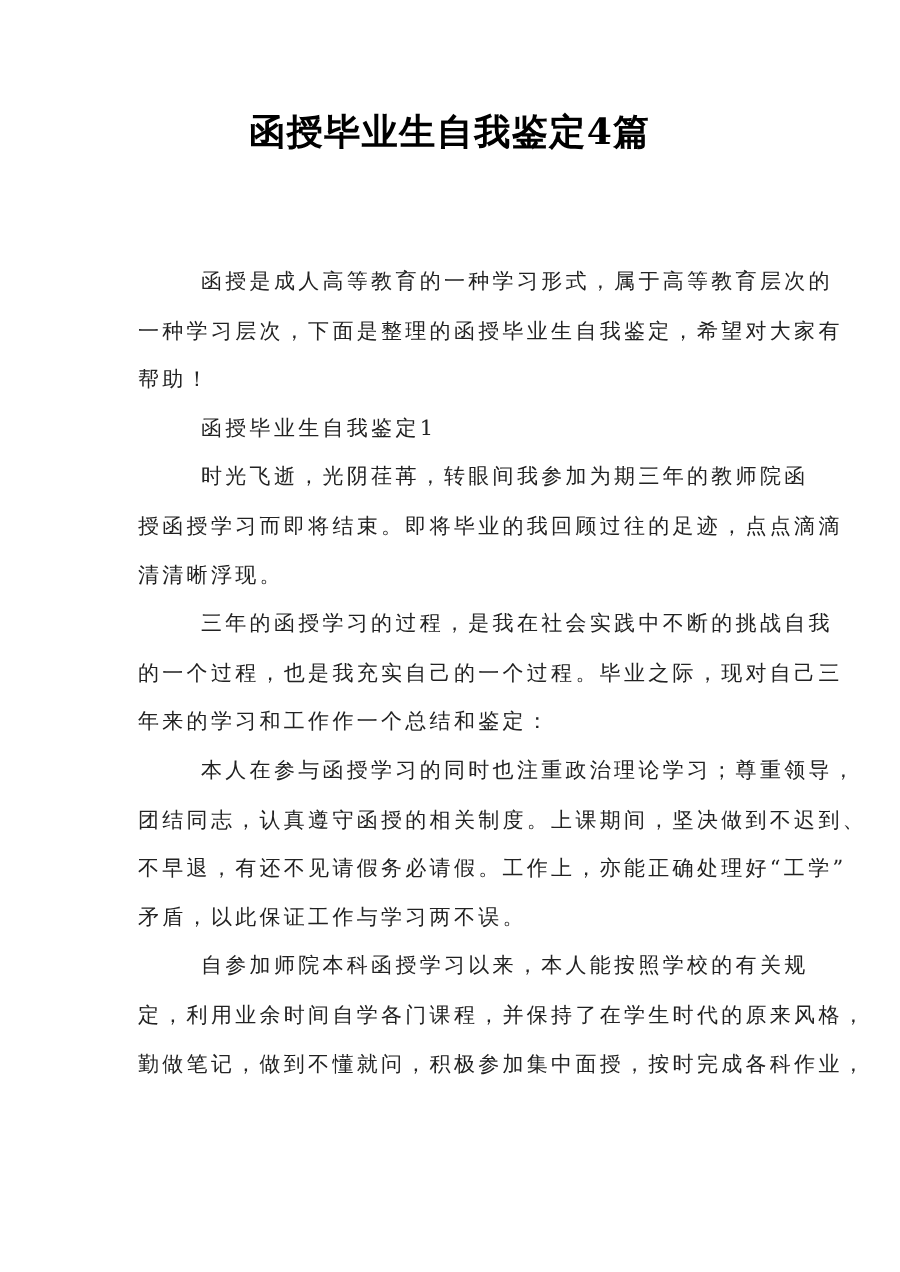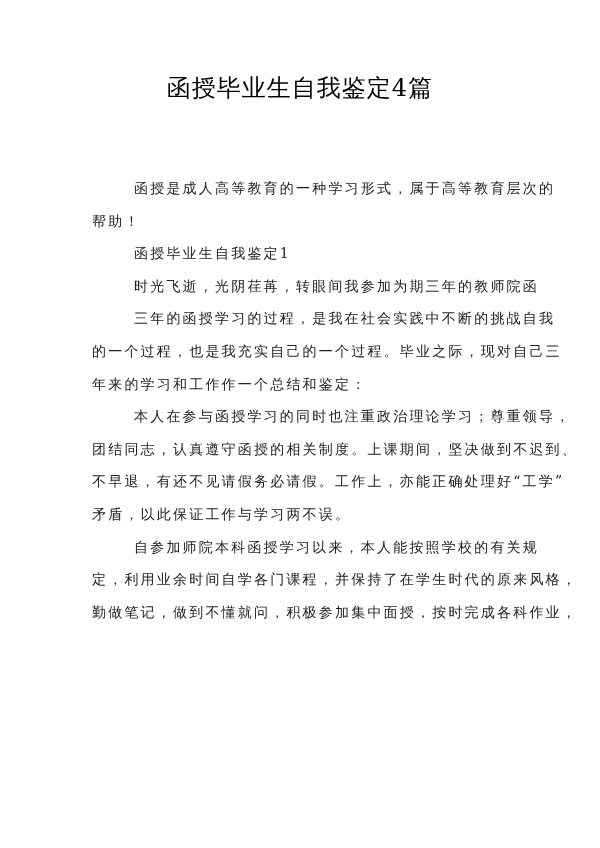--- a/index.html
+++ b/index.html
@@ -1,34 +1,37 @@
 <!DOCTYPE html>
 <html><head>
   <meta charset="utf-8">
   <style>
     html, body { margin: 0; padding: 0; background: #ffffff; }
     body { width: 600px; height: 848px; overflow: hidden; position: relative;
       font-family: "DejaVu Serif", "Liberation Serif", serif; color: #111; }
     .title { position: absolute; top: 72px; left: 0; width: 600px; text-align: center;
-      font-size: 24px; letter-spacing: 1px; color: #000; }
+      font-size: 24px; letter-spacing: 1px; color: #000; font-weight: bold; }
     .body { position: absolute; top: 172px; left: 92px; width: 420px; }
     .line { height: 32.6px; line-height: 32.6px; font-size: 14px; white-space: nowrap;
       letter-spacing: 2.2px; color: #222; }
     .indent { padding-left: 42px; }
   </style>
 </head>
 <body>
 
 <div class="title">函授毕业生自我鉴定4篇</div>
 
 <div class="body">
   <div class="line indent">函授是成人高等教育的一种学习形式，属于高等教育层次的</div>
+  <div class="line">一种学习层次，下面是整理的函授毕业生自我鉴定，希望对大家有</div>
   <div class="line">帮助！</div>
   <div class="line indent">函授毕业生自我鉴定1</div>
   <div class="line indent">时光飞逝，光阴荏苒，转眼间我参加为期三年的教师院函</div>
+  <div class="line">授函授学习而即将结束。即将毕业的我回顾过往的足迹，点点滴滴</div>
+  <div class="line">清清晰浮现。</div>
   <div class="line indent">三年的函授学习的过程，是我在社会实践中不断的挑战自我</div>
   <div class="line">的一个过程，也是我充实自己的一个过程。毕业之际，现对自己三</div>
   <div class="line">年来的学习和工作作一个总结和鉴定：</div>
   <div class="line indent">本人在参与函授学习的同时也注重政治理论学习；尊重领导，</div>
   <div class="line">团结同志，认真遵守函授的相关制度。上课期间，坚决做到不迟到、</div>
   <div class="line">不早退，有还不见请假务必请假。工作上，亦能正确处理好“工学”</div>
   <div class="line">矛盾，以此保证工作与学习两不误。</div>
   <div class="line indent">自参加师院本科函授学习以来，本人能按照学校的有关规</div>
   <div class="line">定，利用业余时间自学各门课程，并保持了在学生时代的原来风格，</div>
   <div class="line">勤做笔记，做到不懂就问，积极参加集中面授，按时完成各科作业，</div>

